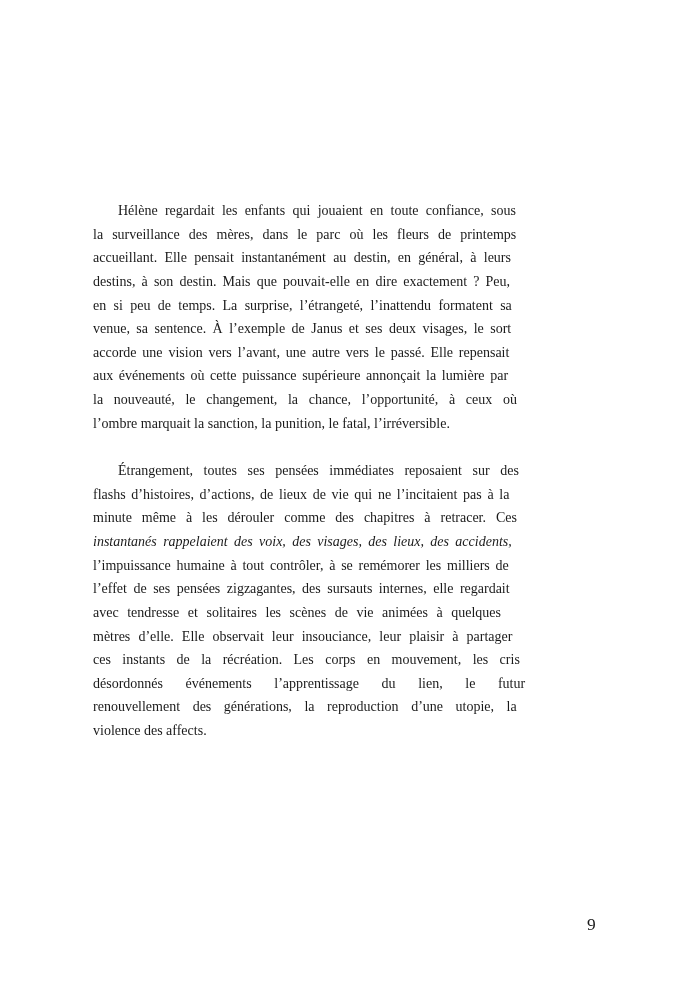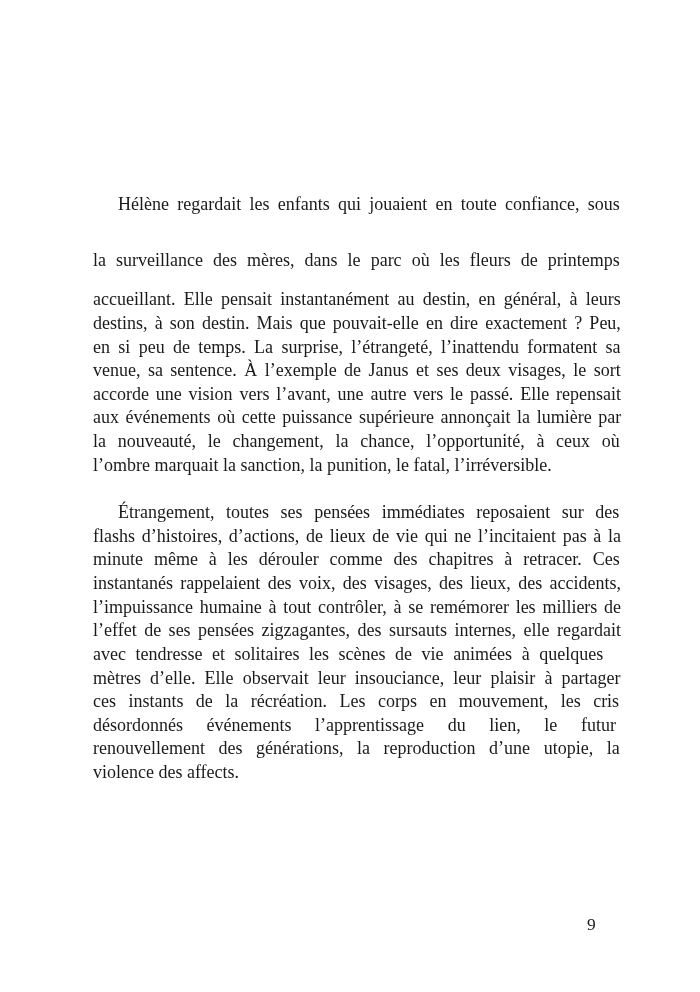--- a/index.html
+++ b/index.html
@@ -20,22 +20,22 @@
       left: 0;
       top: 0;
       width: 700px;
       height: 992px;
       background: #ffffff;
     }
     .text-block {
       position: absolute;
       left: 93px;
       width: 511px;
-      top: 193px;
-      font-size: 18px;
+      top: 199px;
+      font-size: 14px;
       line-height: 23.65px;
       text-align: justify;
       hyphens: none;
     }
     .line {
       display: block;
       text-align: justify;
       text-align-last: justify;
       white-space: nowrap;
       height: 23.65px;
@@ -56,38 +56,38 @@
     }
   </style>
 </head>
 <body>
 
 <div class="page">
   <div class="text-block">
 
     <div class="para-wrap">
       <span class="line first" style="word-spacing: 3.77778px; text-align-last: left;">Hélène regardait les enfants qui jouaient en toute confiance, sous</span>
-      <span class="line" style="word-spacing: 5.53835px; text-align-last: left; margin-top: 32px;">la surveillance des mères, dans le parc où les fleurs de printemps</span>
-      <span class="line" style="word-spacing: 3.76736px; text-align-last: left; margin-top: 16px;">accueillant. Elle pensait instantanément au destin, en général, à leurs</span>
+      <span class="line" style="word-spacing: 5.53835px; text-align-last: left;">la surveillance des mères, dans le parc où les fleurs de printemps</span>
+      <span class="line" style="word-spacing: 3.76736px; text-align-last: left;">accueillant. Elle pensait instantanément au destin, en général, à leurs</span>
       <span class="line" style="word-spacing: 2.63778px; text-align-last: left;">destins, à son destin. Mais que pouvait-elle en dire exactement ? Peu,</span>
       <span class="line" style="word-spacing: 3.82344px; text-align-last: left;">en si peu de temps. La surprise, l’étrangeté, l’inattendu formatent sa</span>
       <span class="line" style="word-spacing: 2.94271px; text-align-last: left;">venue, sa sentence. À l’exemple de Janus et ses deux visages, le sort</span>
       <span class="line" style="word-spacing: 2.33665px; text-align-last: left;">accorde une vision vers l’avant, une autre vers le passé. Elle repensait</span>
       <span class="line" style="word-spacing: 2.1059px; text-align-last: left;">aux événements où cette puissance supérieure annonçait la lumière par</span>
       <span class="line" style="word-spacing: 7.14931px; text-align-last: left;">la nouveauté, le changement, la chance, l’opportunité, à ceux où</span>
       <span class="line last">l’ombre marquait la sanction, la punition, le fatal, l’irréversible.</span>
     </div>
 
     <span class="line"></span>
 
     <div class="para-wrap">
       <span class="line first" style="word-spacing: 7.06027px; text-align-last: left;">Étrangement, toutes ses pensées immédiates reposaient sur des</span>
       <span class="line" style="word-spacing: 2.17708px; text-align-last: left;">flashs d’histoires, d’actions, de lieux de vie qui ne l’incitaient pas à la</span>
       <span class="line" style="word-spacing: 6.43438px; text-align-last: left;">minute même à les dérouler comme des chapitres à retracer. Ces</span>
-      <span class="line" style="word-spacing: 2.84896px; text-align-last: left;">instantanés rappelaient des voix, des visages, des lieux, des accidents,</span>
+      <span class="line" style="word-spacing: 2.84896px; text-align-last: left; font-style: italic;">instantanés rappelaient des voix, des visages, des lieux, des accidents,</span>
       <span class="line" style="word-spacing: 2.25px; text-align-last: left;">l’impuissance humaine à tout contrôler, à se remémorer les milliers de</span>
       <span class="line" style="word-spacing: 2.99826px; text-align-last: left;">l’effet de ses pensées zigzagantes, des sursauts internes, elle regardait</span>
       <span class="line" style="word-spacing: 5.03281px; text-align-last: left;">avec tendresse et solitaires les scènes de vie animées à quelques</span>
       <span class="line" style="word-spacing: 4.57465px; text-align-last: left;">mètres d’elle. Elle observait leur insouciance, leur plaisir à partager</span>
       <span class="line" style="word-spacing: 7.92812px; text-align-last: left;">ces instants de la récréation. Les corps en mouvement, les cris</span>
       <span class="line" style="word-spacing: 19.0859px; text-align-last: left;">désordonnés événements l’apprentissage du lien, le futur</span>
       <span class="line" style="word-spacing: 9.04911px; text-align-last: left;">renouvellement des générations, la reproduction d’une utopie, la</span>
       <span class="line last">violence des affects.</span>
     </div>
 

